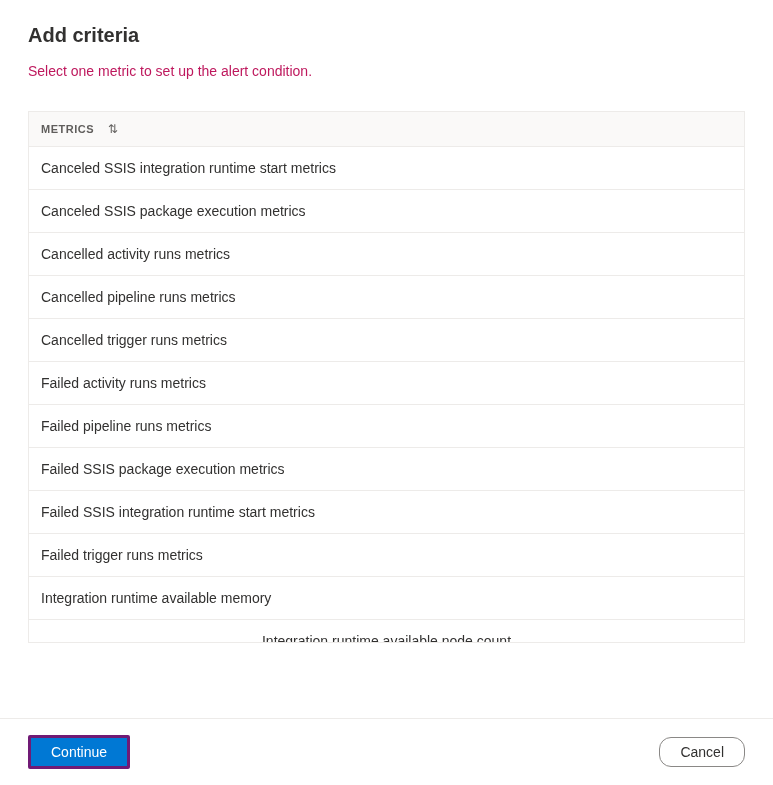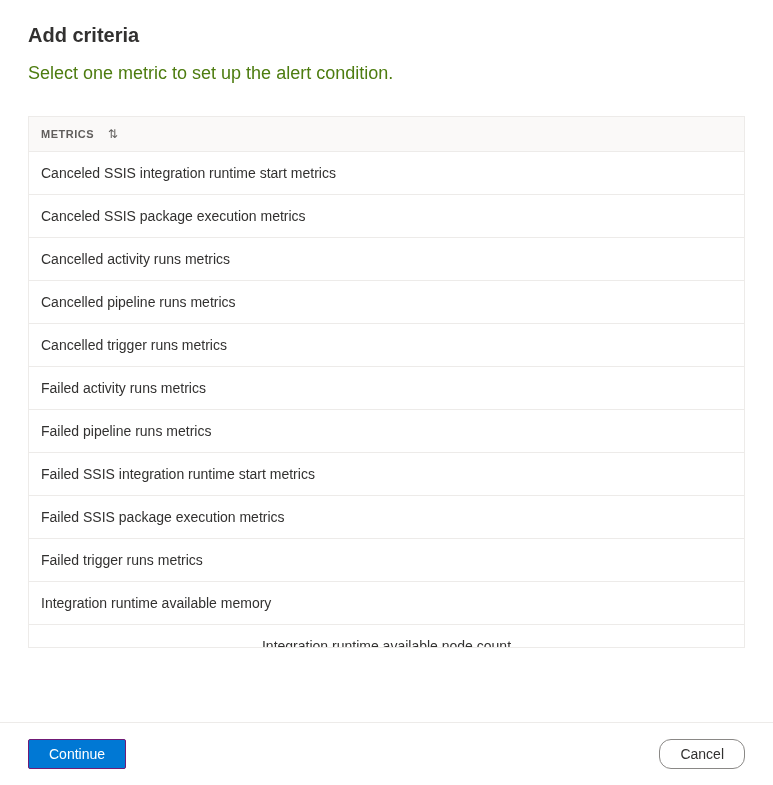--- a/index.html
+++ b/index.html
@@ -34,22 +34,22 @@
     }
 
     .dialog-title {
       font-size: 20px;
       font-weight: 600;
       color: #323130;
       margin-bottom: 16px;
     }
 
     .dialog-subtitle {
-      font-size: 18px;
-      color: #4d7c0f;
+      font-size: 14px;
+      color: #be185d;
       margin-bottom: 20px;
     }
 
     .content-area {
       flex: 1;
       padding: 0 28px;
       overflow: hidden;
     }
 
     .metrics-table {
@@ -105,21 +105,21 @@
       display: flex;
       justify-content: space-between;
       align-items: center;
       border-top: 1px solid #edebe9;
       background: #ffffff;
     }
 
     .btn-continue {
       background: #0078d4;
       color: #ffffff;
-      border: 1px solid #701a75;
+      border: 3px solid #701a75;
       padding: 6px 20px;
       font-size: 14px;
       cursor: pointer;
       font-family: inherit;
       border-radius: 2px;
     }
 
     .btn-cancel {
       background: #ffffff;
       color: #323130;
@@ -147,22 +147,22 @@
         <span class="sort-icon">⇅</span>
       </div>
       <div class="metrics-list">
         <div class="metric-row">Canceled SSIS integration runtime start metrics</div>
         <div class="metric-row">Canceled SSIS package execution metrics</div>
         <div class="metric-row">Cancelled activity runs metrics</div>
         <div class="metric-row">Cancelled pipeline runs metrics</div>
         <div class="metric-row">Cancelled trigger runs metrics</div>
         <div class="metric-row">Failed activity runs metrics</div>
         <div class="metric-row">Failed pipeline runs metrics</div>
+        <div class="metric-row">Failed SSIS package execution metrics</div>
         <div class="metric-row">Failed SSIS integration runtime start metrics</div>
-        <div class="metric-row">Failed SSIS package execution metrics</div>
         <div class="metric-row">Failed trigger runs metrics</div>
         <div class="metric-row">Integration runtime available memory</div>
         <div class="metric-row">Integration runtime available node count</div>
 
       </div>
     </div>
   </div>
 
   <div class="dialog-footer">
     <button class="btn-continue">Continue</button>

